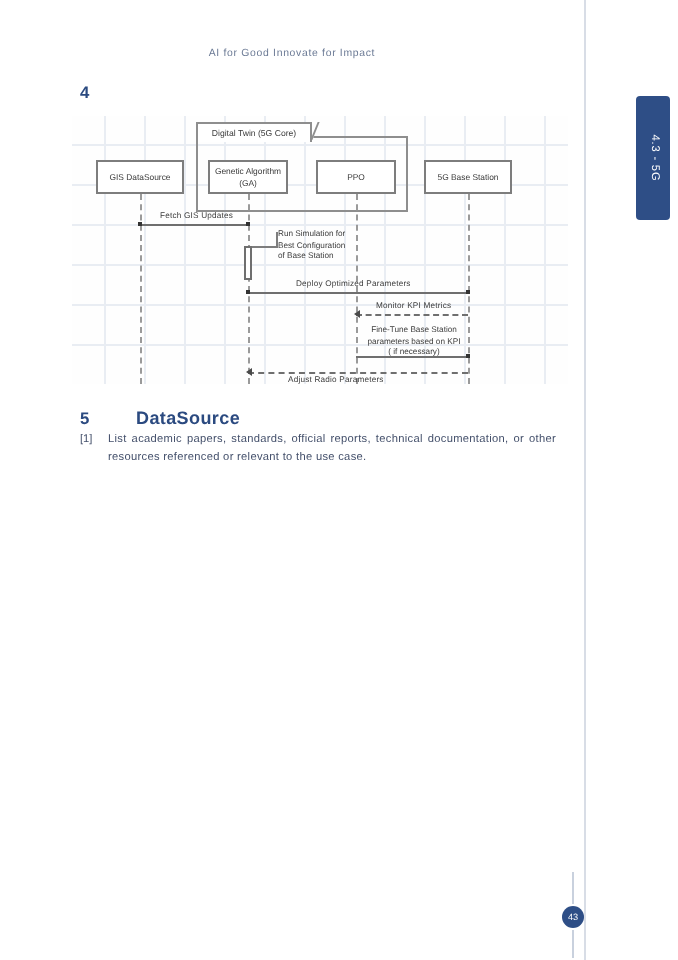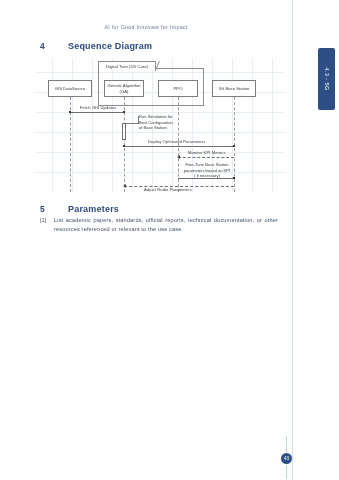--- a/index.html
+++ b/index.html
@@ -250,21 +250,20 @@
   <div id="gutter-rule"></div>
 
   <div id="doc-header">AI for Good Innovate for Impact</div>
 
   <div id="side-tab">
     <span id="side-tab-label">4.3 - 5G</span>
   </div>
 
   <div class="sec-heading" id="heading-sequence">
     <span class="sec-num">4</span>
-    <span class="sec-title">Sequence Diagram</span>
   </div>
 
   <div id="diagram">
 
     <div id="group-frame"></div>
     <div id="group-tab-cut"></div>
     <div id="group-tab">
       <span id="group-label">Digital Twin (5G Core)</span>
     </div>
 
@@ -313,21 +312,21 @@
     <div class="msg-line" style="left:142px; top:120px; width:56px;"></div>
     <div class="endpoint-dot" style="left:196.7px; top:118.7px;"></div>
 
     <div class="msg-line dashed" style="left:88px; top:128px; width:110px;"></div>
     <div class="arrow-head arrow-left" style="left:87px; top:125.8px;"></div>
     <div class="msg-label" style="left:108px; top:129px;">Adjust Radio Parameters</div>
   </div>
 
   <div class="sec-heading" id="heading-references">
     <span class="sec-num">5</span>
-    <span class="sec-title">Parameters</span>
+    <span class="sec-title">DataSource</span>
   </div>
 
   <div id="ref-list">
     <span id="ref-marker">[1]</span>
     <span id="ref-text">List academic papers, standards, official reports, technical documentation, or other resources referenced or relevant to the use case.</span>
   </div>
 
   <div id="badge-rule-top"></div>
   <div id="page-badge">43</div>
   <div id="badge-rule-bottom"></div>

